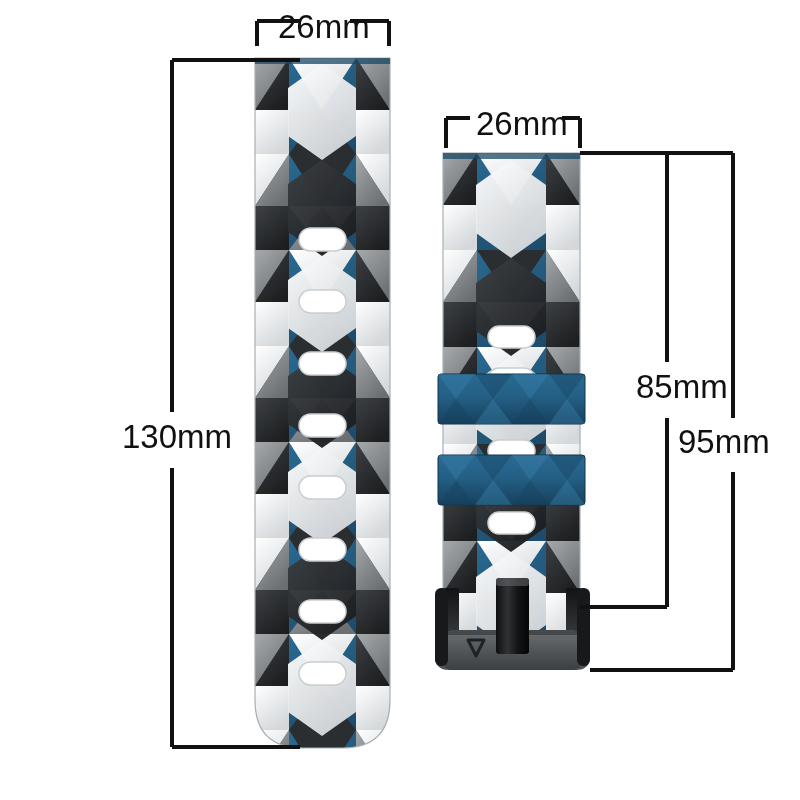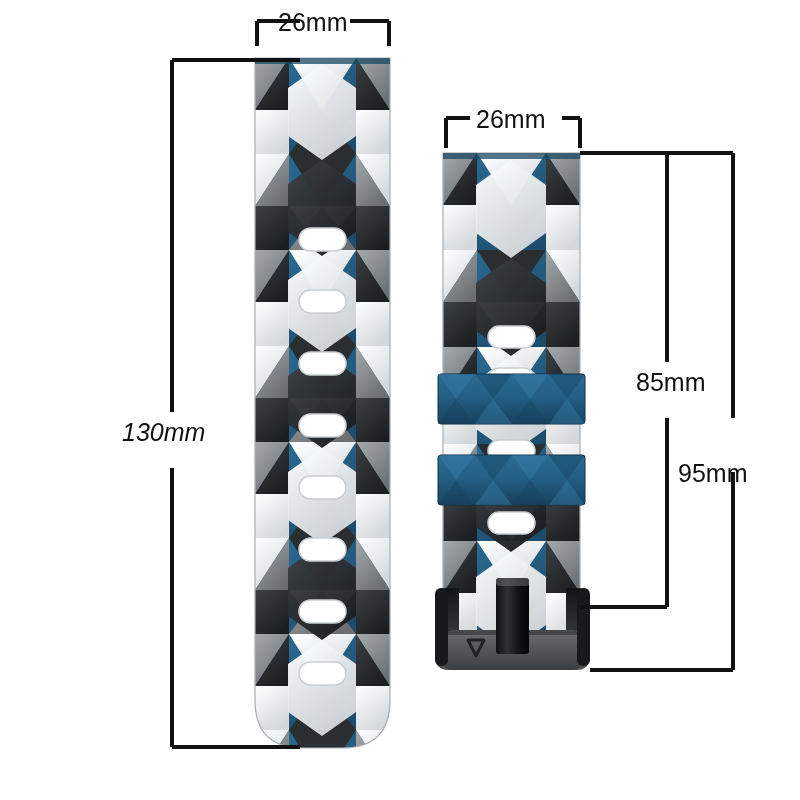--- a/index.html
+++ b/index.html
@@ -6,21 +6,21 @@
   body{
     width:800px;height:800px;
     background:#ffffff;
     font-family:"Liberation Sans", sans-serif;
     overflow:hidden;
     position:relative;
   }
   #stage{position:absolute;inset:0;width:800px;height:800px;}
   .dim-label{
     position:absolute;
-    font-size:25px;
+    font-size:33px;
     color:#111111;
     letter-spacing:0px;
     white-space:nowrap;
     font-family:"Liberation Sans", sans-serif;
   }
   svg{position:absolute;top:0;left:0;width:800px;height:800px;}
 </style>
 </head>
 <body>
 
@@ -382,21 +382,21 @@
         <path d="M667,153 L733,153"></path>
         <path d="M733,153 L733,418"></path>
         <path d="M733,472 L733,670"></path>
         <path d="M733,670 L590,670"></path>
       </g>
     </g>
   </svg>
 
   <div class="dim-label" style="left:278px;top:8px;">26mm</div>
 
-  <div class="dim-label" style="left:122px;top:418px;font-style:italic;">130mm</div>
+  <div class="dim-label" style="left:122px;top:418px;">130mm</div>
 
   <div class="dim-label" style="left:476px;top:105px;">26mm</div>
 
   <div class="dim-label" style="left:612px;top:368px;margin-left:24px;">85mm</div>
 
-  <div class="dim-label" style="left:678px;top:423px;margin-top:36px;">95mm</div>
+  <div class="dim-label" style="left:678px;top:423px;">95mm</div>
 
 </div>
 
 </body></html>

